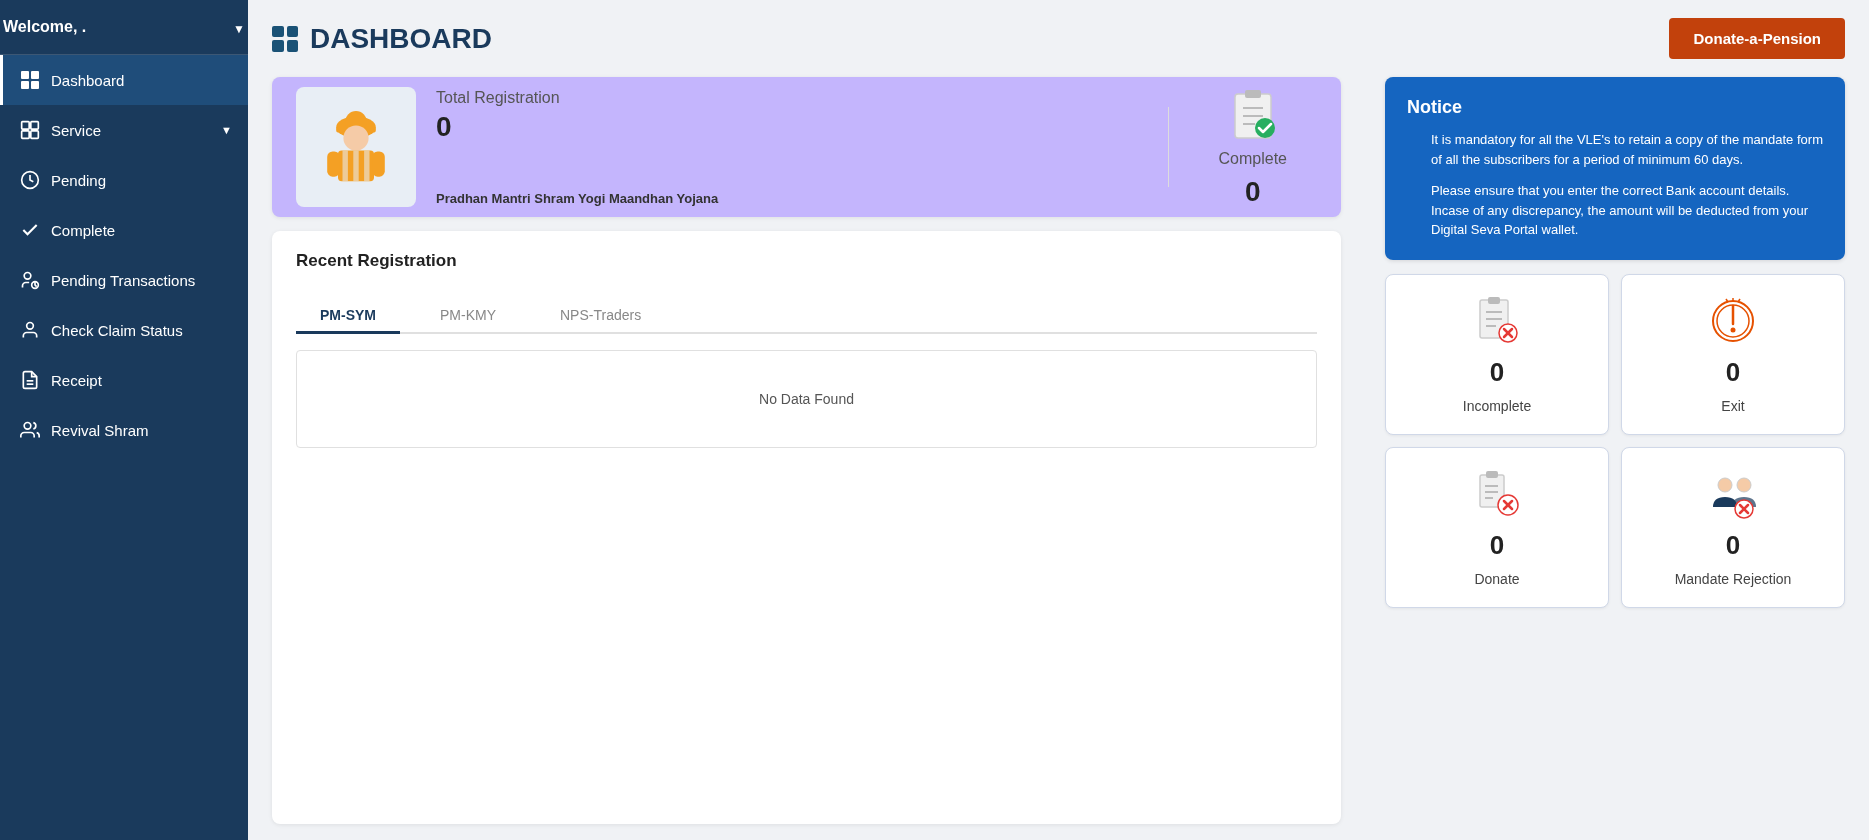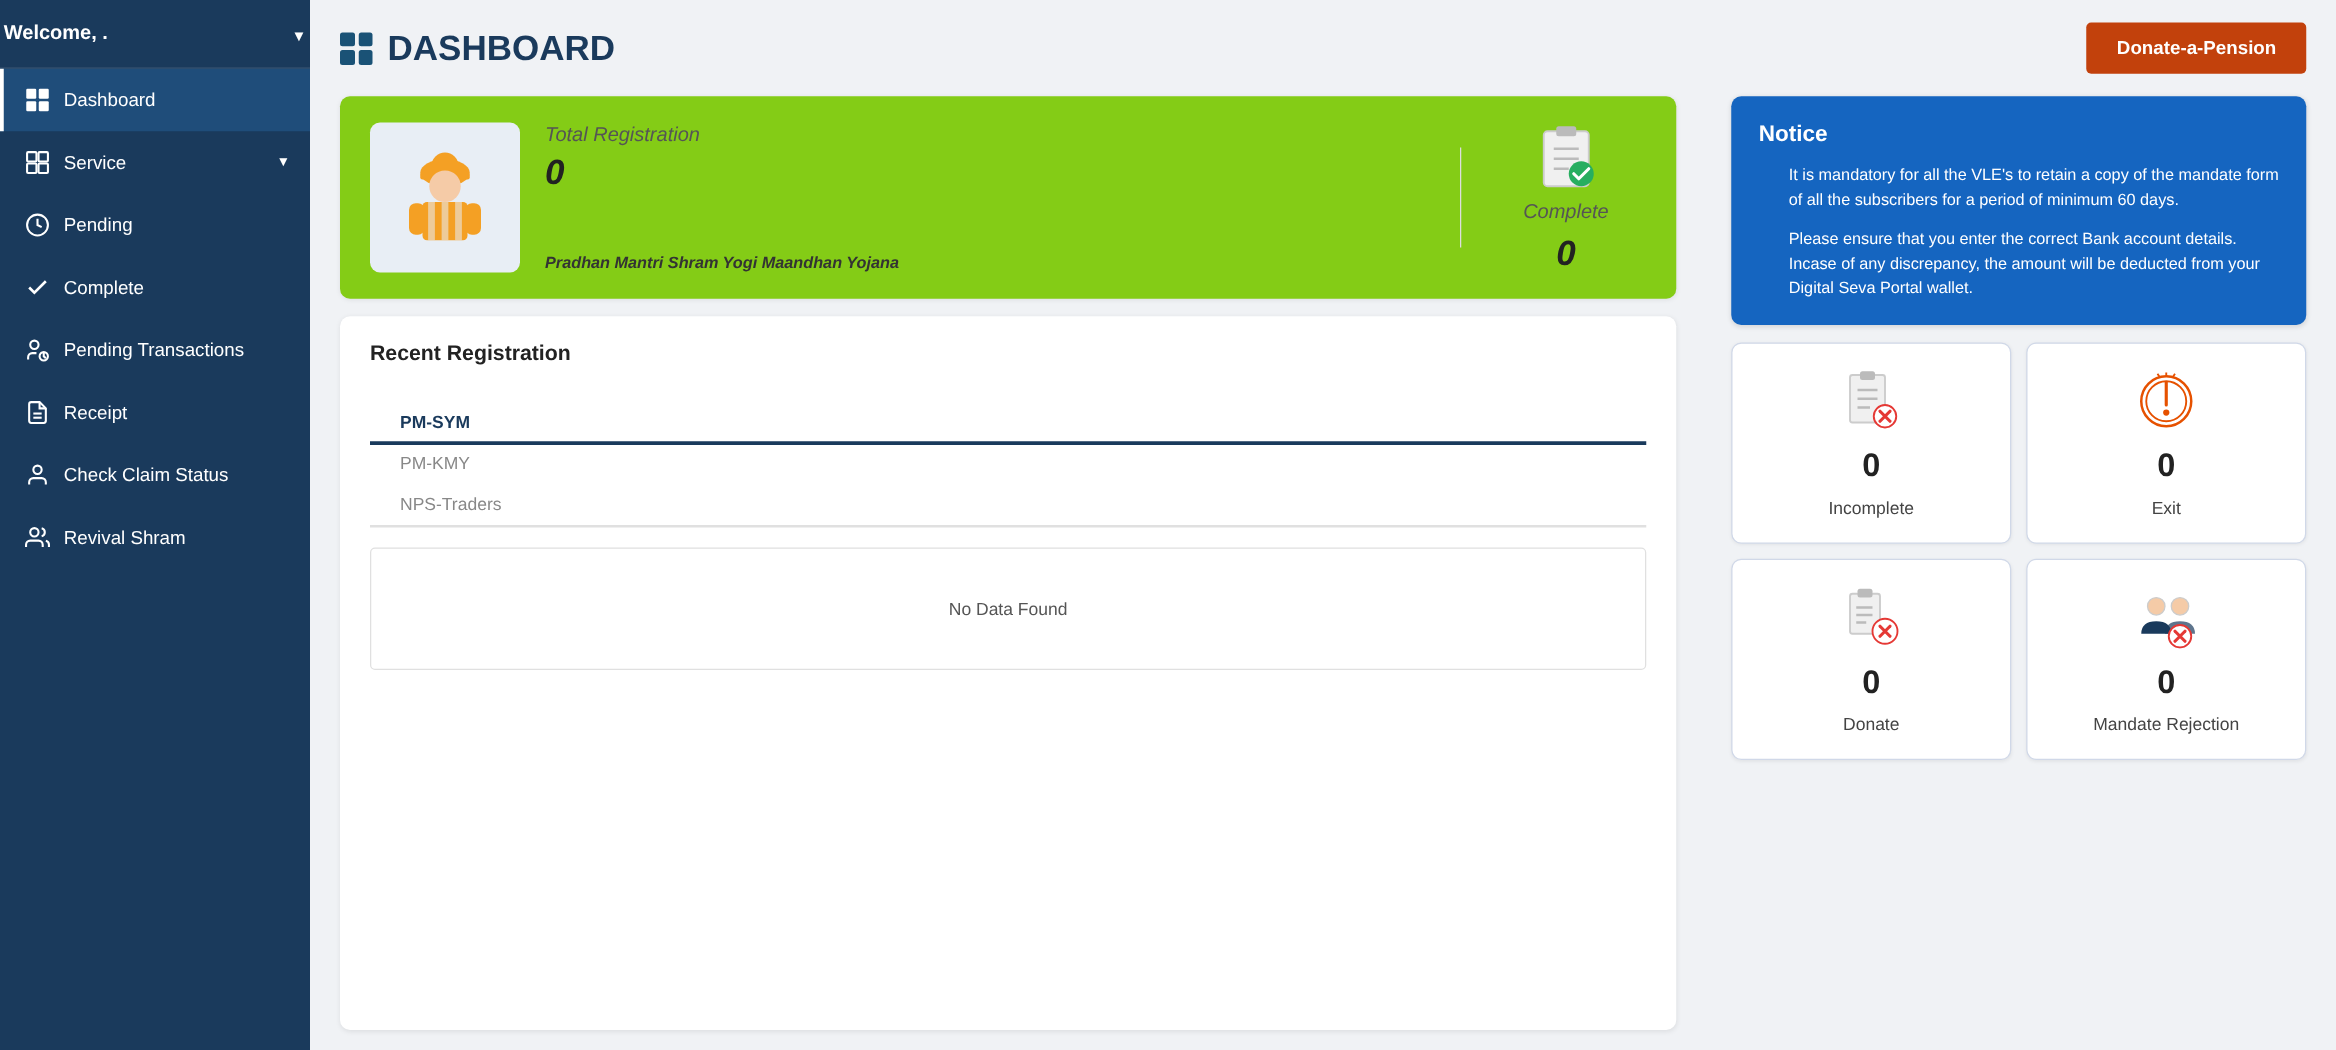--- a/index.html
+++ b/index.html
@@ -116,28 +116,27 @@
     .content-right {
       width: 488px;
       display: flex;
       flex-direction: column;
       gap: 14px;
       padding-left: 28px;
     }
 
     
     .stats-card {
-      background: #84cc16;
+      background: #c4b5fd;
       border-radius: 8px;
-      padding: 20px 24px;
+      padding: 9px 24px;
       display: flex;
       align-items: center;
       gap: 20px;
       box-shadow: 0 1px 4px rgba(0,0,0,0.08);
-      font-style: italic;
     }
     .stats-avatar {
       width: 120px;
       height: 120px;
       background: #e8eef5;
       border-radius: 8px;
       display: flex;
       align-items: center;
       justify-content: center;
       flex-shrink: 0;
@@ -153,21 +152,21 @@
 
     
     .reg-card {
       background: white;
       border-radius: 8px;
       padding: 20px 24px;
       box-shadow: 0 1px 4px rgba(0,0,0,0.08);
       flex: 1;
     }
     .reg-card-title { font-size: 17px; font-weight: 600; color: #222; margin-bottom: 28px; }
-    .tabs { display: flex; gap: 0; border-bottom: 2px solid #e0e0e0; margin-bottom: 0; flex-direction: column; }
+    .tabs { display: flex; gap: 16px; border-bottom: 2px solid #e0e0e0; margin-bottom: 0; }
     .tab {
       padding: 8px 24px;
       font-size: 14px;
       cursor: pointer;
       color: #888;
       border-bottom: 3px solid transparent;
       margin-bottom: -2px;
       font-weight: 500;
     }
     .tab.active { color: #1a3a5c; border-bottom-color: #1a3a5c; font-weight: 700; }
@@ -282,37 +281,37 @@
             <circle cx="18" cy="18" r="4"></circle>
             <polyline points="18 14 18 18 20 20"></polyline>
           </svg>
       </div>
       <span class="item-label">Pending Transactions</span>
     </div>
 
     <div class="sidebar-item">
       <div class="icon-box">
         <svg width="20" height="20" viewBox="0 0 24 24" fill="none" stroke="white" stroke-width="2">
+            <path d="M20 21v-2a4 4 0 0 0-4-4H8a4 4 0 0 0-4 4v2"></path>
+            <circle cx="12" cy="7" r="4"></circle>
+          </svg>
+      </div>
+      <span class="item-label">Check Claim Status</span>
+    </div>
+
+    <div class="sidebar-item">
+      <div class="icon-box">
+        <svg width="20" height="20" viewBox="0 0 24 24" fill="none" stroke="white" stroke-width="2">
             <path d="M14 2H6a2 2 0 0 0-2 2v16a2 2 0 0 0 2 2h12a2 2 0 0 0 2-2V8z"></path>
             <polyline points="14 2 14 8 20 8"></polyline>
             <line x1="16" y1="13" x2="8" y2="13"></line>
             <line x1="16" y1="17" x2="8" y2="17"></line>
           </svg>
       </div>
       <span class="item-label">Receipt</span>
-    </div>
-
-    <div class="sidebar-item">
-      <div class="icon-box">
-        <svg width="20" height="20" viewBox="0 0 24 24" fill="none" stroke="white" stroke-width="2">
-            <path d="M20 21v-2a4 4 0 0 0-4-4H8a4 4 0 0 0-4 4v2"></path>
-            <circle cx="12" cy="7" r="4"></circle>
-          </svg>
-      </div>
-      <span class="item-label">Check Claim Status</span>
     </div>
 
     <div class="sidebar-item">
       <div class="icon-box">
         <svg width="20" height="20" viewBox="0 0 24 24" fill="none" stroke="white" stroke-width="2">
             <path d="M17 21v-2a4 4 0 0 0-4-4H5a4 4 0 0 0-4 4v2"></path>
             <circle cx="9" cy="7" r="4"></circle>
             <path d="M23 21v-2a4 4 0 0 0-3-3.87"></path>
             <path d="M16 3.13a4 4 0 0 1 0 7.75"></path>
           </svg>

